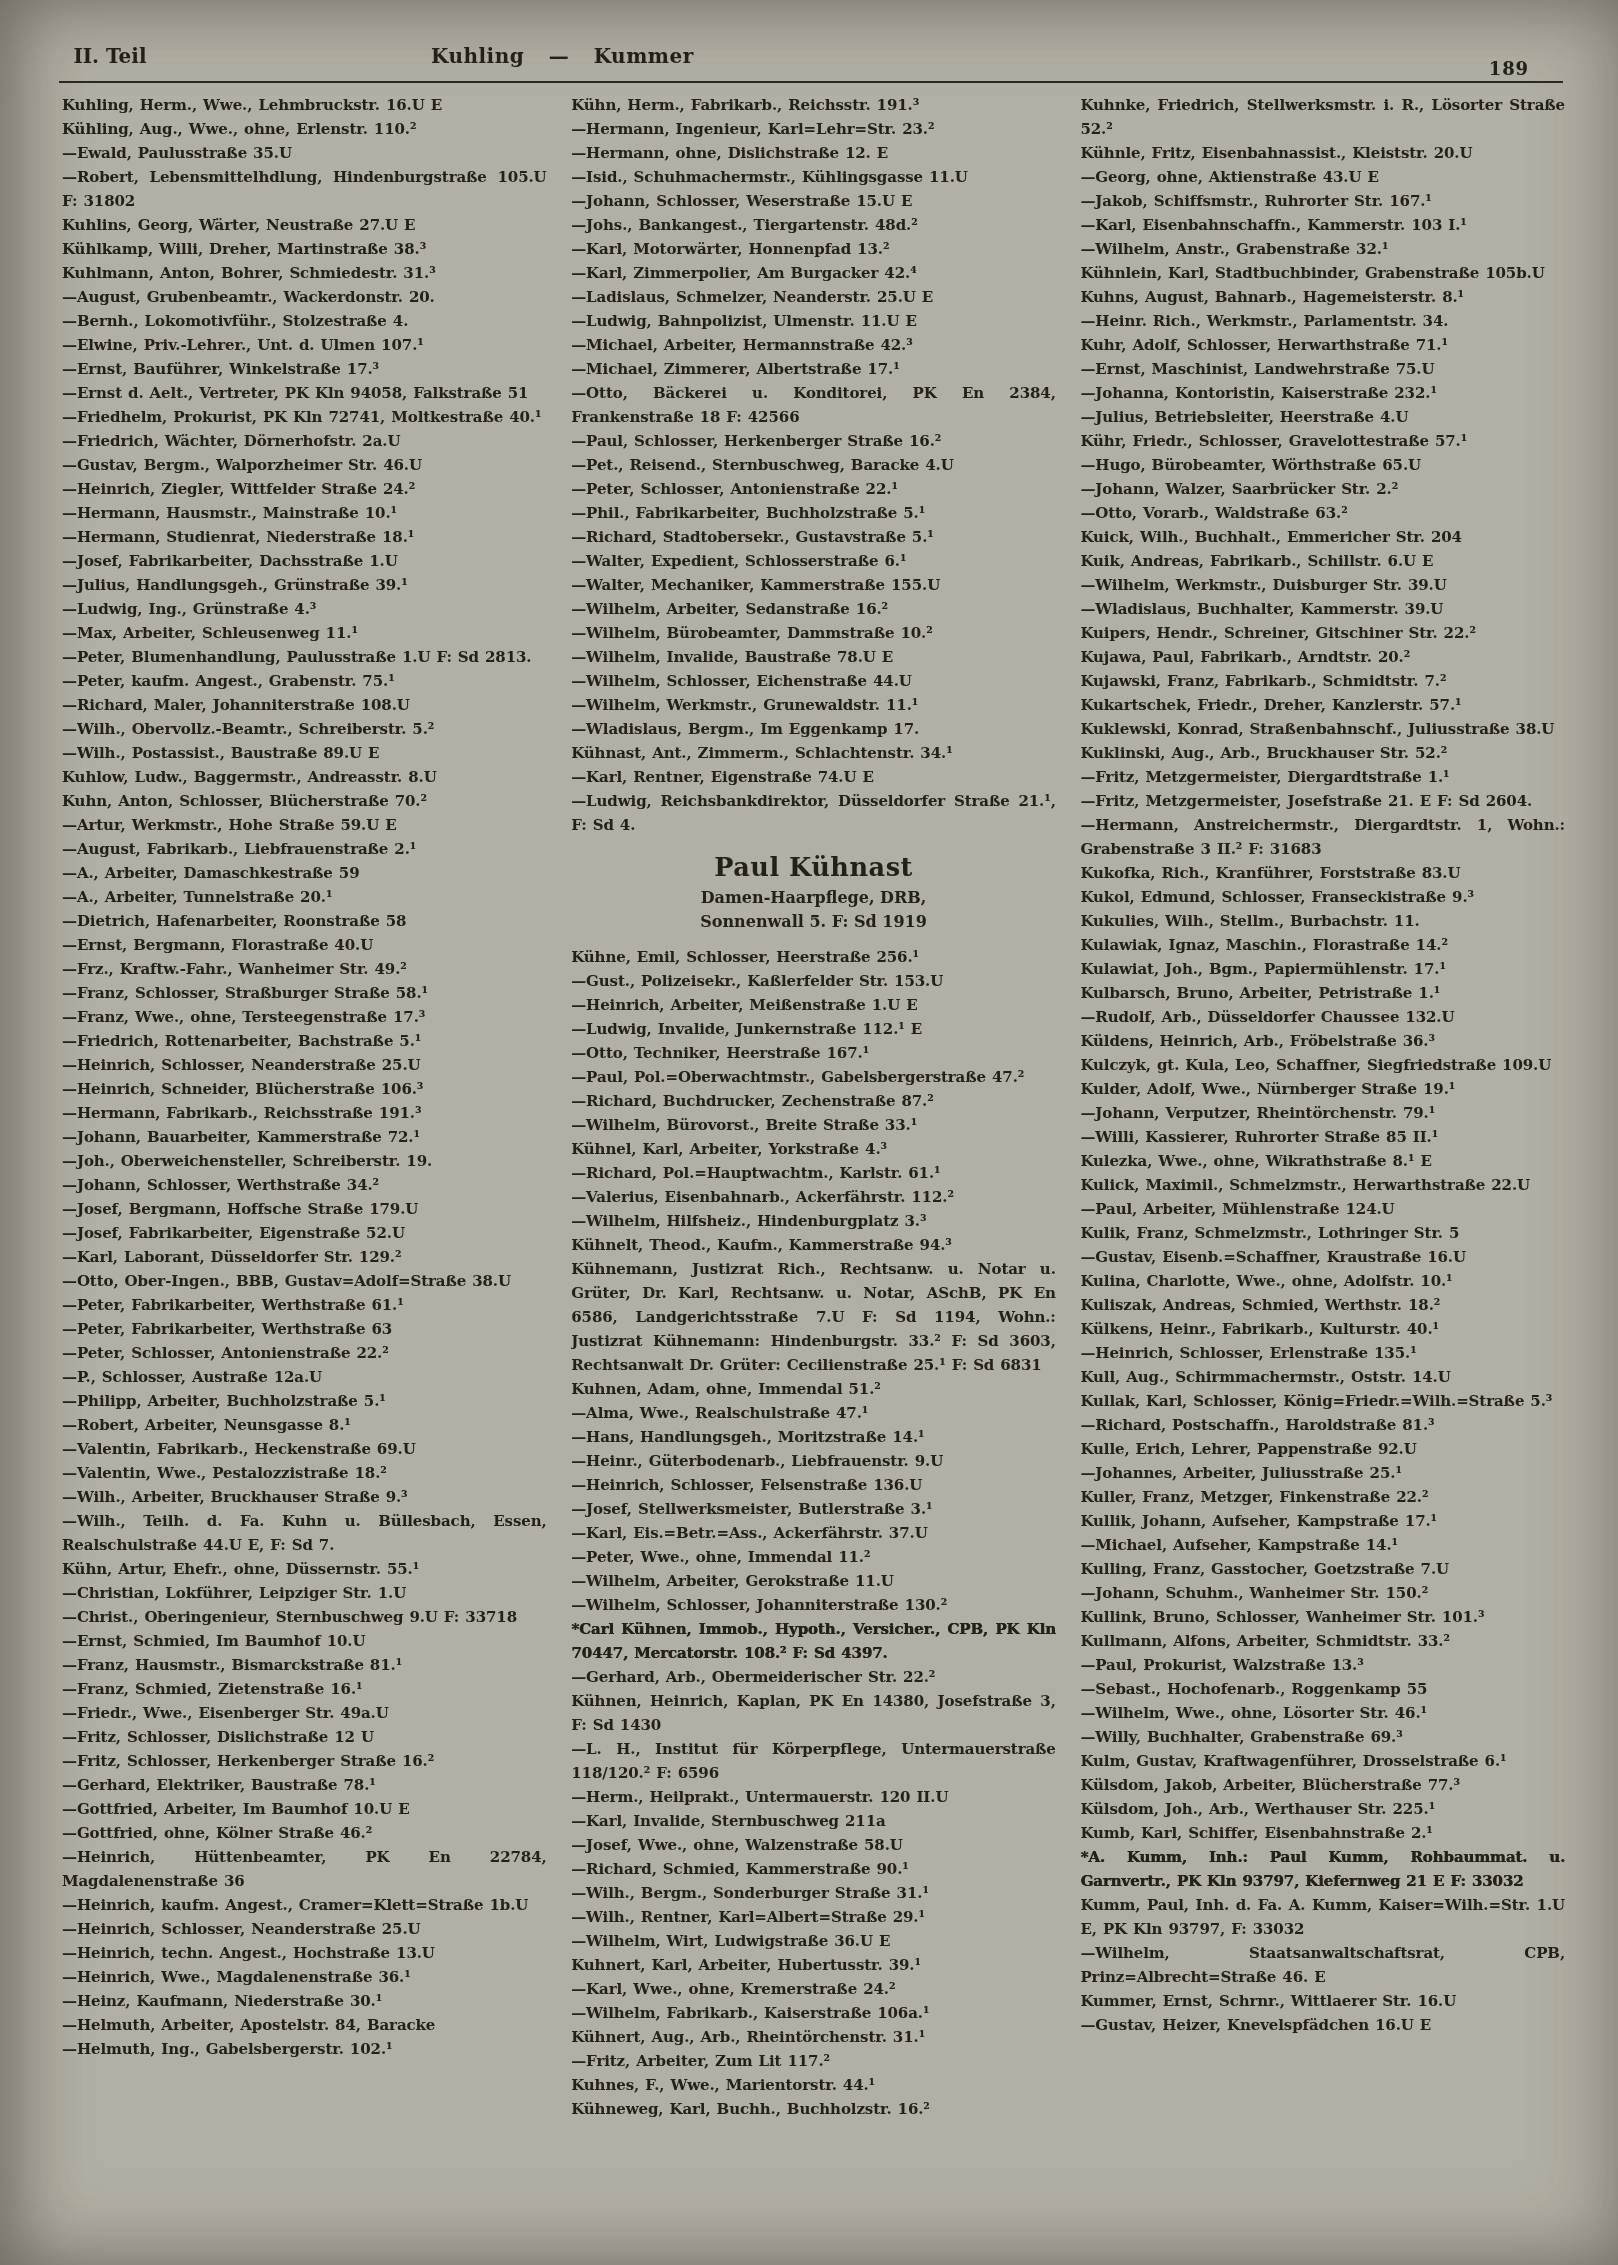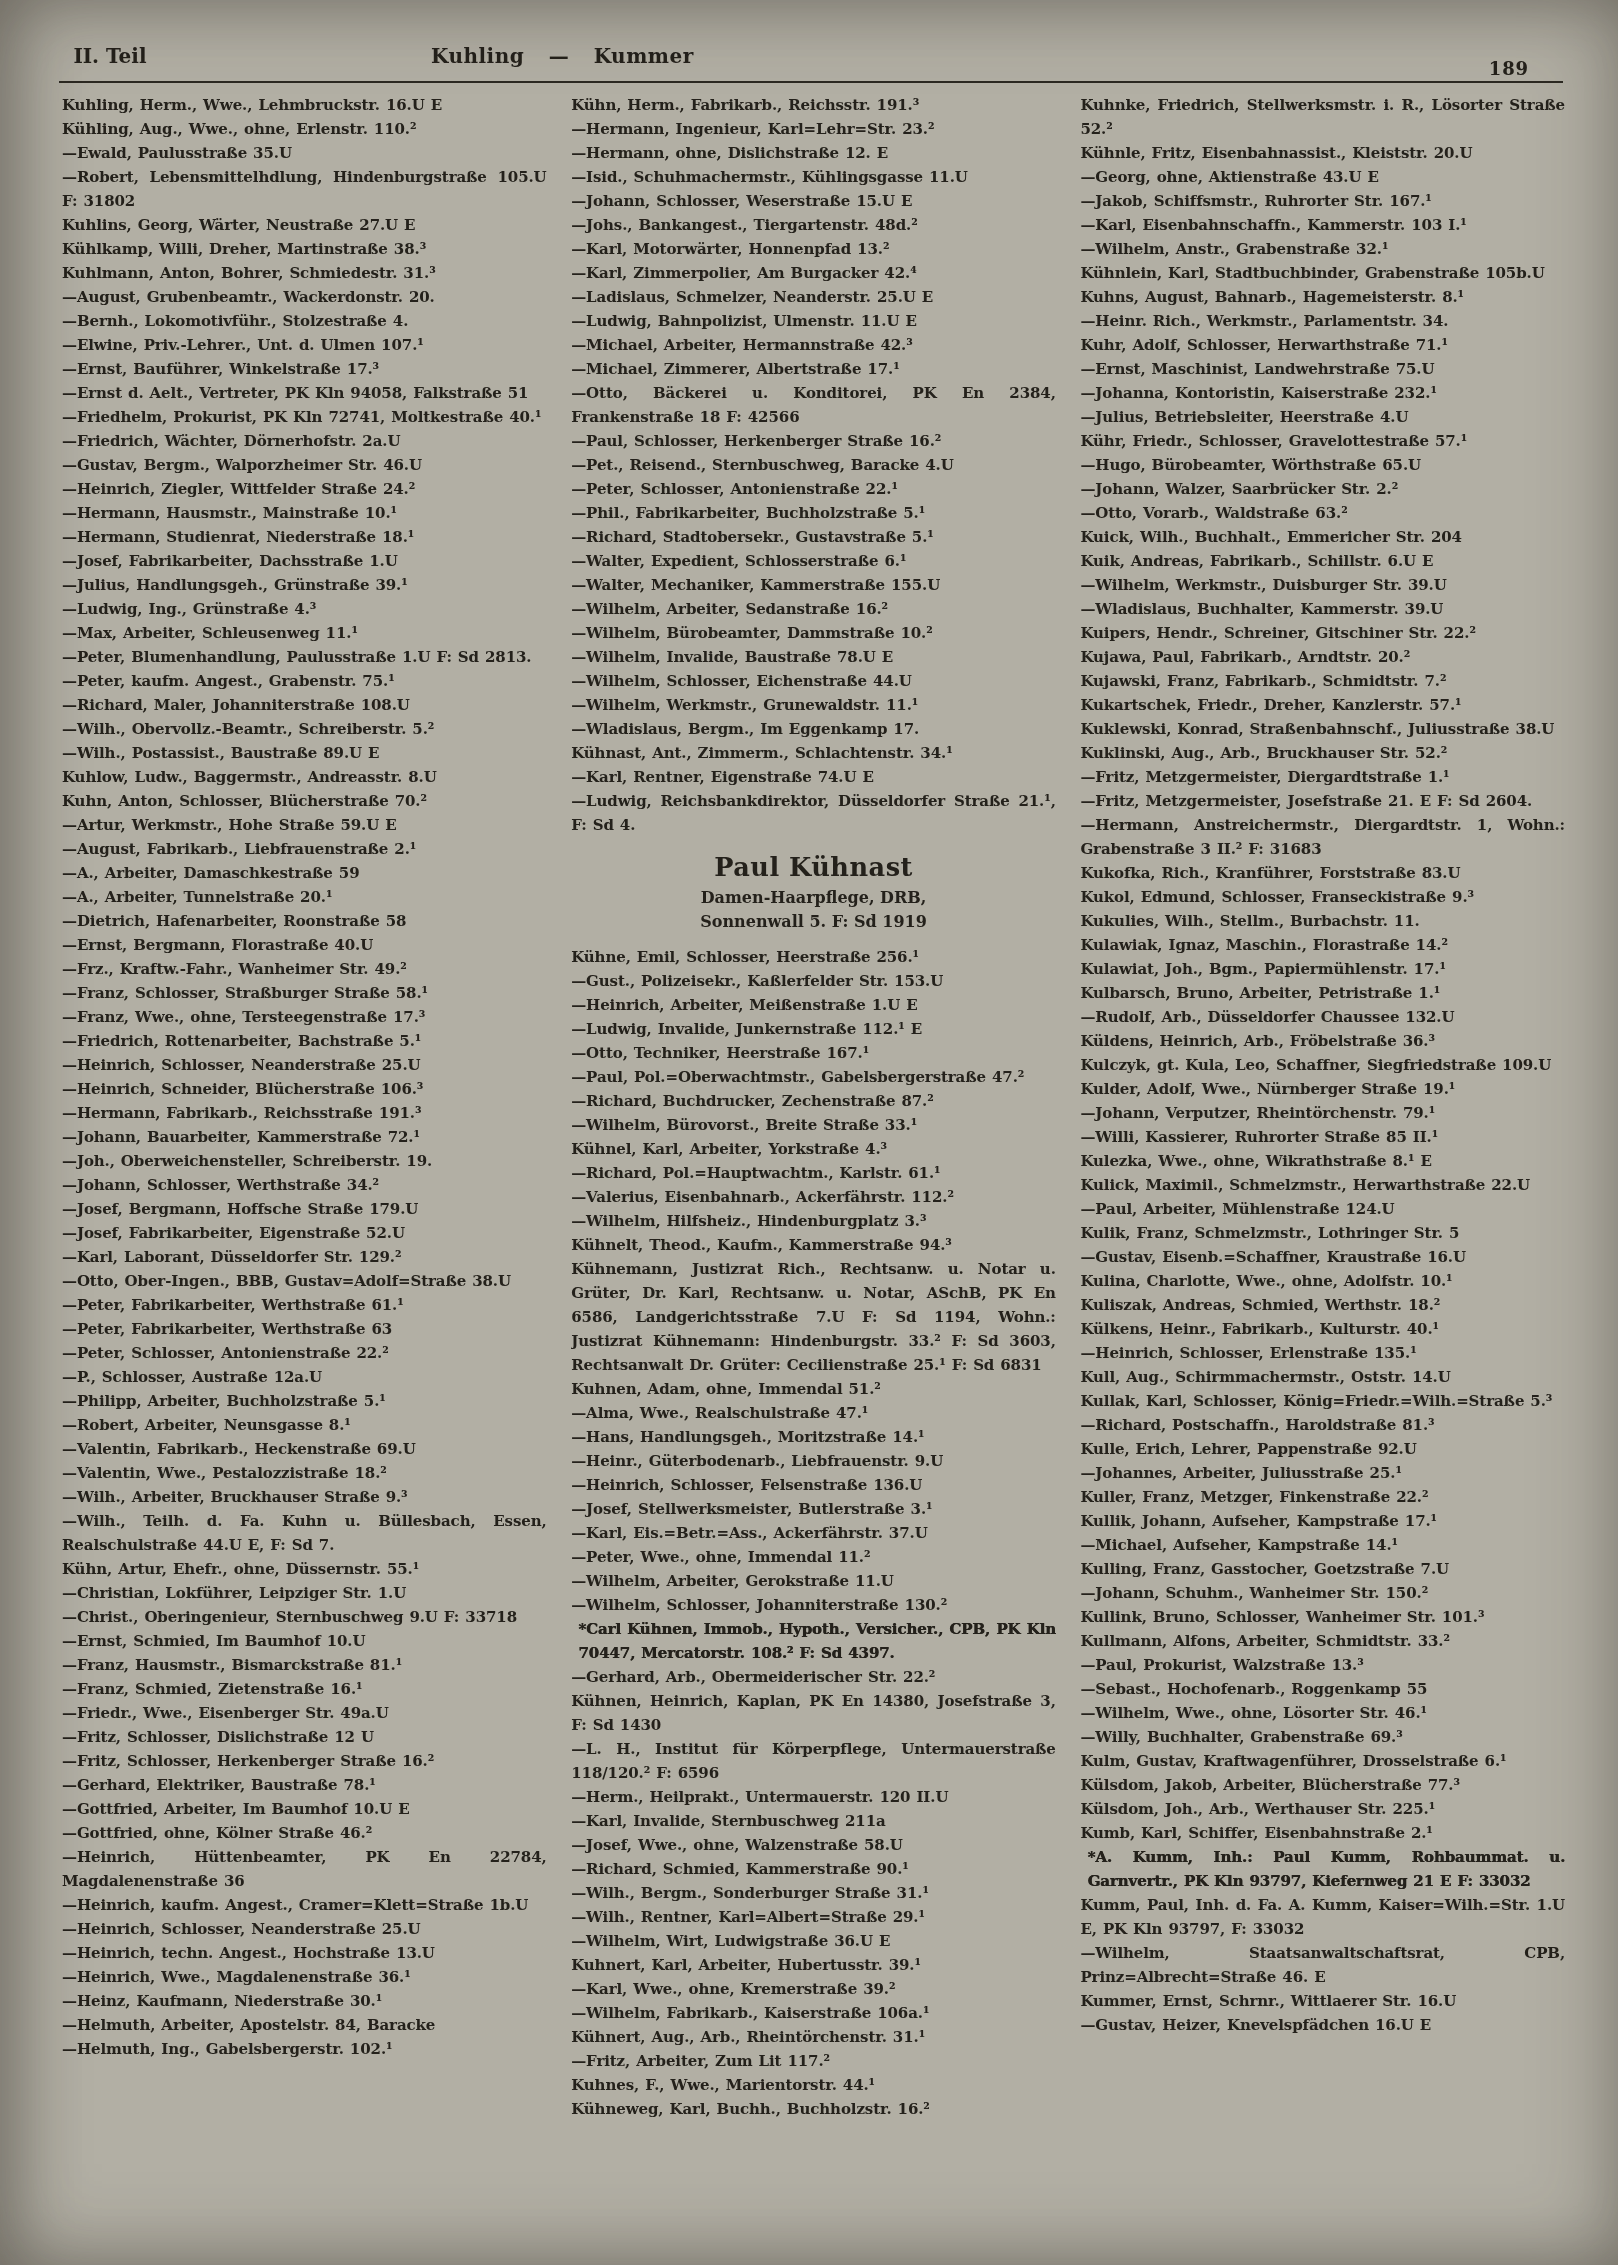--- a/index.html
+++ b/index.html
@@ -34,21 +34,21 @@
   .col{flex:1 1 0;overflow:hidden;min-width:0;}
   .entry{
     margin:0;
     font-size:15px;
     line-height:24px;
     font-weight:bold;
     text-align:justify;
     letter-spacing:-0.1px;
     word-spacing:0.9px;
   }
-  .entry.star{text-shadow:0.5px 0 0 currentColor;margin-left:7px;}
+  .entry.star{text-shadow:0.5px 0 0 currentColor;}
   .ad{text-align:center;margin:15px 0 11.4px;}
   .ad-name{margin:0 0 3.8px;font-size:25.6px;font-weight:bold;letter-spacing:0.5px;}
   .ad-line{margin:0;font-size:16px;font-weight:bold;line-height:24px;}
 </style>
 </head>
 <body>
 
 <div class="page">
 
   <div class="header">
@@ -210,21 +210,21 @@
           <p class="entry">Kühnen, Heinrich, Kaplan, PK En 14380, Josefstraße 3,  F: Sd 1430</p>
           <p class="entry">—L. H., Institut für Körperpflege, Untermauerstraße 118/120.²  F: 6596</p>
           <p class="entry">—Herm., Heilprakt., Untermauerstr. 120 II.U</p>
           <p class="entry">—Karl, Invalide, Sternbuschweg 211a</p>
           <p class="entry">—Josef, Wwe., ohne, Walzenstraße 58.U</p>
           <p class="entry">—Richard, Schmied, Kammerstraße 90.¹</p>
           <p class="entry">—Wilh., Bergm., Sonderburger Straße 31.¹</p>
           <p class="entry">—Wilh., Rentner, Karl=Albert=Straße 29.¹</p>
           <p class="entry">—Wilhelm, Wirt, Ludwigstraße 36.U E</p>
           <p class="entry">Kuhnert, Karl, Arbeiter, Hubertusstr. 39.¹</p>
-          <p class="entry">—Karl, Wwe., ohne, Kremerstraße 39.²</p>
+          <p class="entry">—Karl, Wwe., ohne, Kremerstraße 24.²</p>
           <p class="entry">—Wilhelm, Fabrikarb., Kaiserstraße 106a.¹</p>
           <p class="entry">Kühnert, Aug., Arb., Rheintörchenstr. 31.¹</p>
           <p class="entry">—Fritz, Arbeiter, Zum Lit 117.²</p>
           <p class="entry">Kuhnes, F., Wwe., Marientorstr. 44.¹</p>
           <p class="entry">Kühneweg, Karl, Buchh., Buchholzstr. 16.²</p>
         </div>
     </div>
 
     <div class="col">
         <p class="entry">Kuhnke, Friedrich, Stellwerksmstr. i. R., Lösorter Straße 52.²</p>

